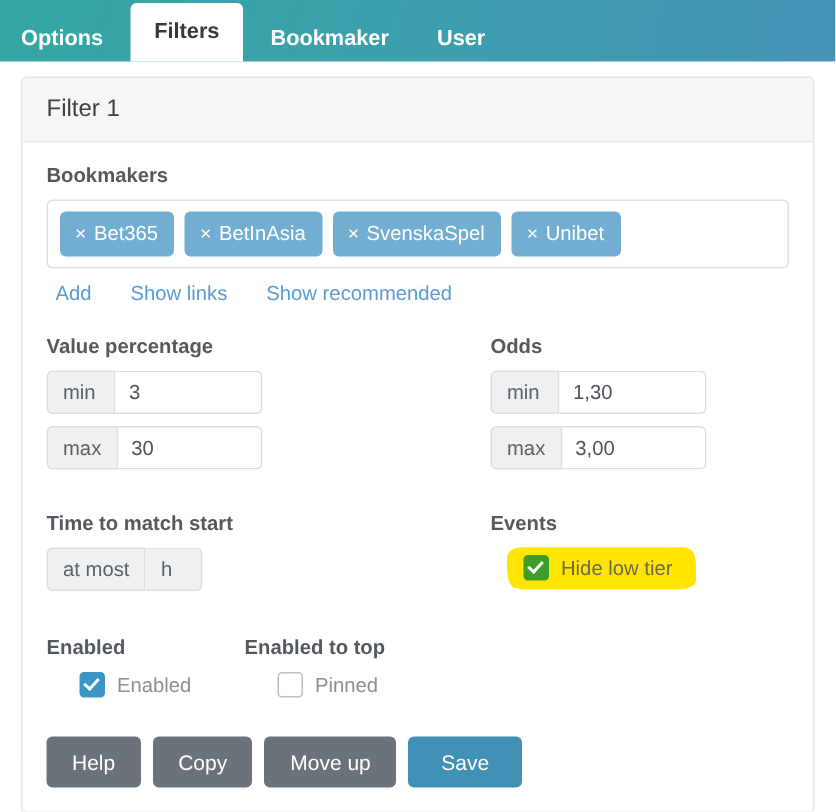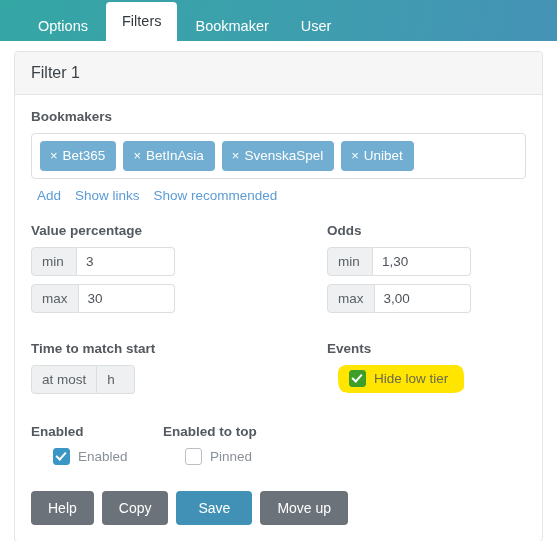--- a/index.html
+++ b/index.html
@@ -17,22 +17,22 @@
     overflow: hidden;
   }
 
   
   .tabbar {
     position: relative;
     height: 41px;
     background: linear-gradient(100deg, #34a6a4 0%, #3ca0ac 45%, #4593b6 100%);
     display: flex;
     align-items: flex-end;
-    padding-left: 24px;
     box-sizing: border-box;
+    font-weight: bold;
   }
   .tab {
     font-size: 14.5px;
     color: #ffffff;
     padding: 0 14px;
     height: 30px;
     line-height: 30px;
     margin-right: 4px;
     cursor: pointer;
     white-space: nowrap;
@@ -100,21 +100,21 @@
   }
   .tag .x {
     font-size: 13px;
     margin-right: 5px;
     line-height: 1;
   }
 
   .linkrow {
     margin: 9px 0 0 6px;
     display: flex;
-    gap: 14px;
+    gap: 26px;
   }
   .link {
     color: #5b9bd5;
     font-size: 13.5px;
     cursor: pointer;
   }
 
   
   .cols {
     display: flex;
@@ -343,19 +343,19 @@
           <div class="chkline">
             <span class="cbox"></span>
             <span class="chk-label">Pinned</span>
           </div>
         </div>
       </div>
 
       <div class="btnrow">
         <button class="btn">Help</button>
         <button class="btn">Copy</button>
+        <button class="btn">Move up</button>
         <button class="btn primary">Save</button>
-        <button class="btn">Move up</button>
       </div>
 
     </div>
   </div>
 </div>
 
 </body></html>

